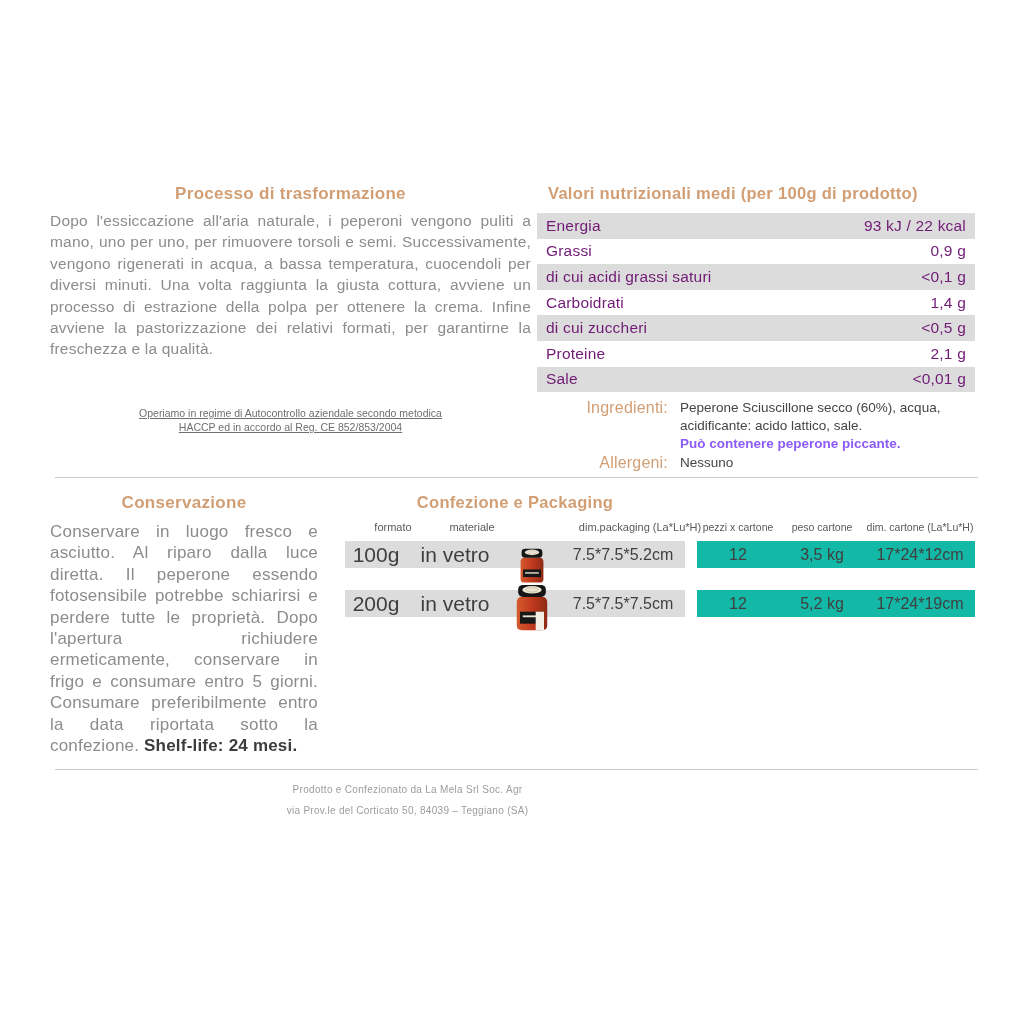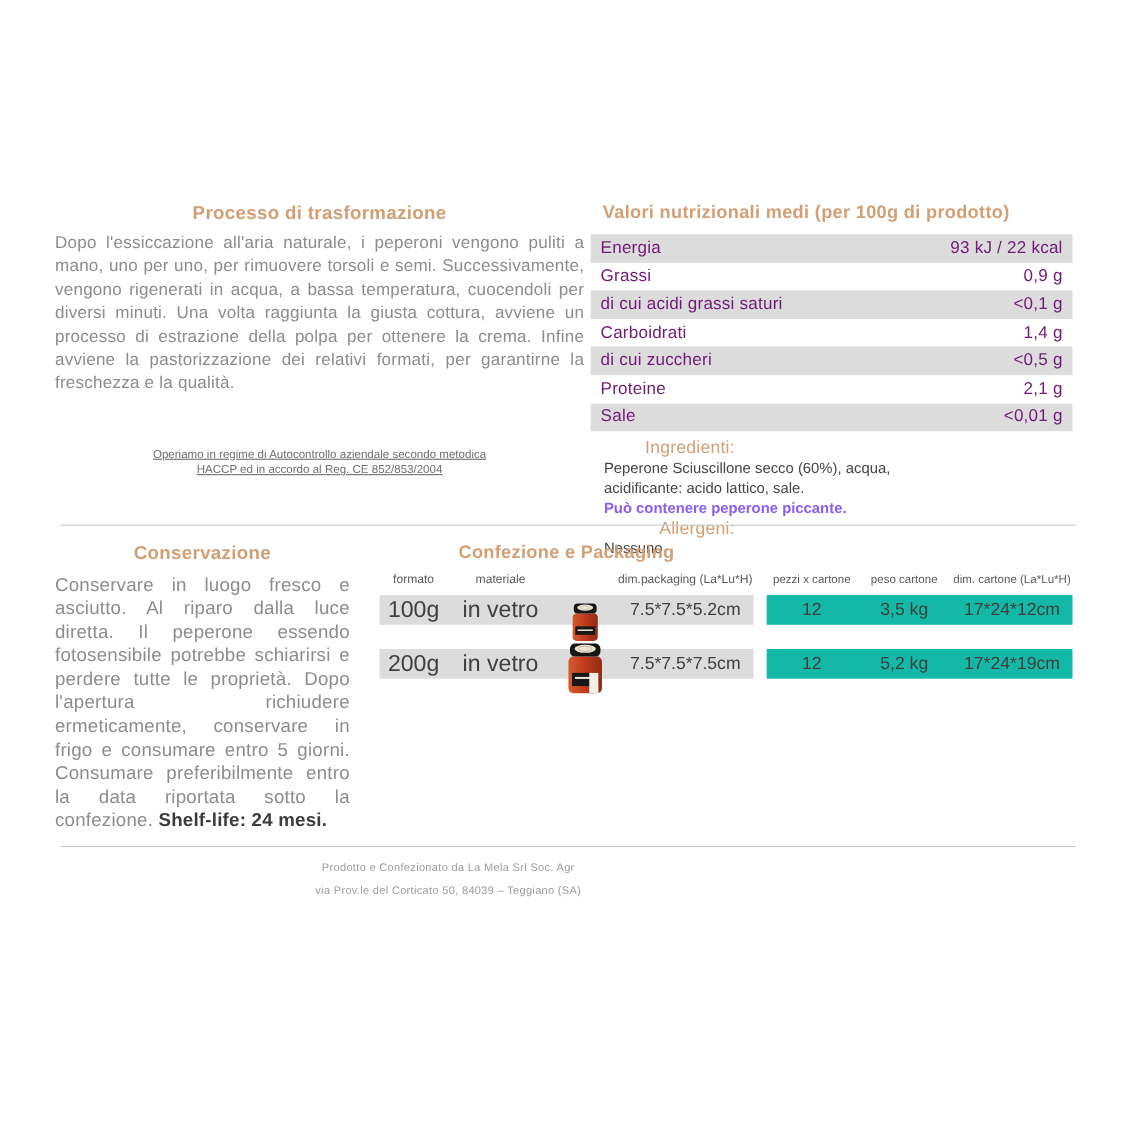--- a/index.html
+++ b/index.html
@@ -44,21 +44,21 @@
   }
   .vrow {
     display: flex; justify-content: space-between; align-items: center;
     height: 25.6px; padding: 0 9px;
     font-size: 15.5px; color: #701a75; letter-spacing: .2px;
   }
   .vrow.shaded { background: #dcdcdc; }
 
   
   .ing-block { position: absolute; top: 399px; left: 537px; width: 438px; }
-  .ing-row { display: flex; flex-direction: column; }
+  .ing-row { display: flex; }
   .ing-label {
     width: 131px; text-align: right; flex: none;
     font-size: 16px; letter-spacing: .2px;
   }
   .ing-value { margin-left: 12px; font-size: 13.5px; line-height: 18px; color: #454545; }
   .ing-bold { font-weight: bold; color: #8b5cf6; }
   .ing-row + .ing-row { margin-top: 1px; }
 
   
   .divider { position: absolute; left: 55px; width: 923px; height: 1px; background: #cbcbcb; }
@@ -76,21 +76,21 @@
     color: #8c8c8c; text-align: justify;
   }
   .cons-shelf { font-weight: bold; color: #3c3c3c; }
 
   
   .conf-title {
     position: absolute; top: 493px; left: 345px; width: 340px;
     text-align: center; font-size: 16.5px; letter-spacing: .3px;
   }
   .conf-headers {
-    position: absolute; top: 521px; left: 345px; width: 340px;
+    position: absolute; top: 521px; left: 362px; width: 340px;
     display: flex; font-size: 11px; color: #5a5a5a;
   }
   .conf-band {
     position: absolute; left: 345px; width: 340px; height: 27px;
     background: #dcdcdc; display: flex; align-items: center;
   }
   .conf-band-1 { top: 541px; }
   .conf-band-2 { top: 590px; }
   .c-formato { width: 62px; text-align: center; flex: none; }
   .c-materiale { width: 96px; text-align: center; flex: none; }

